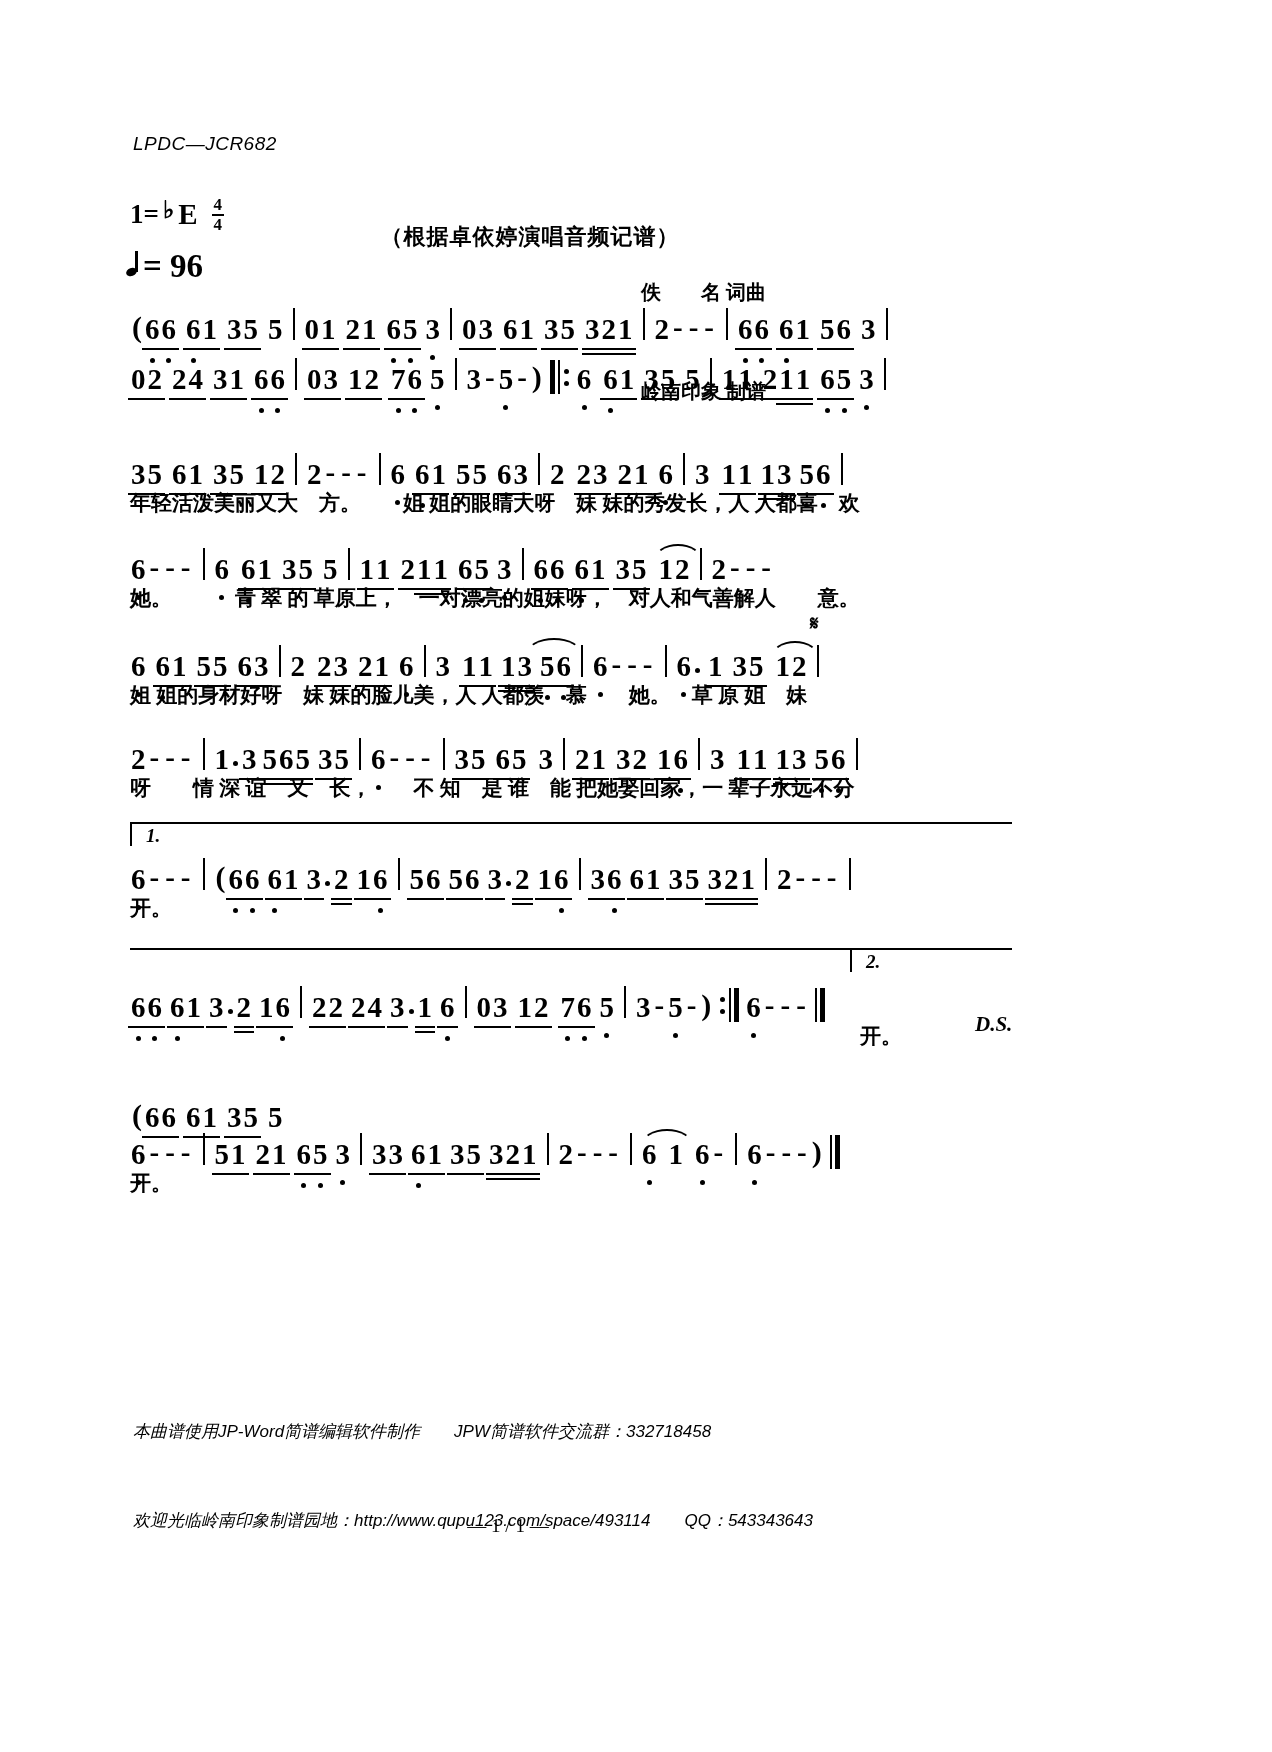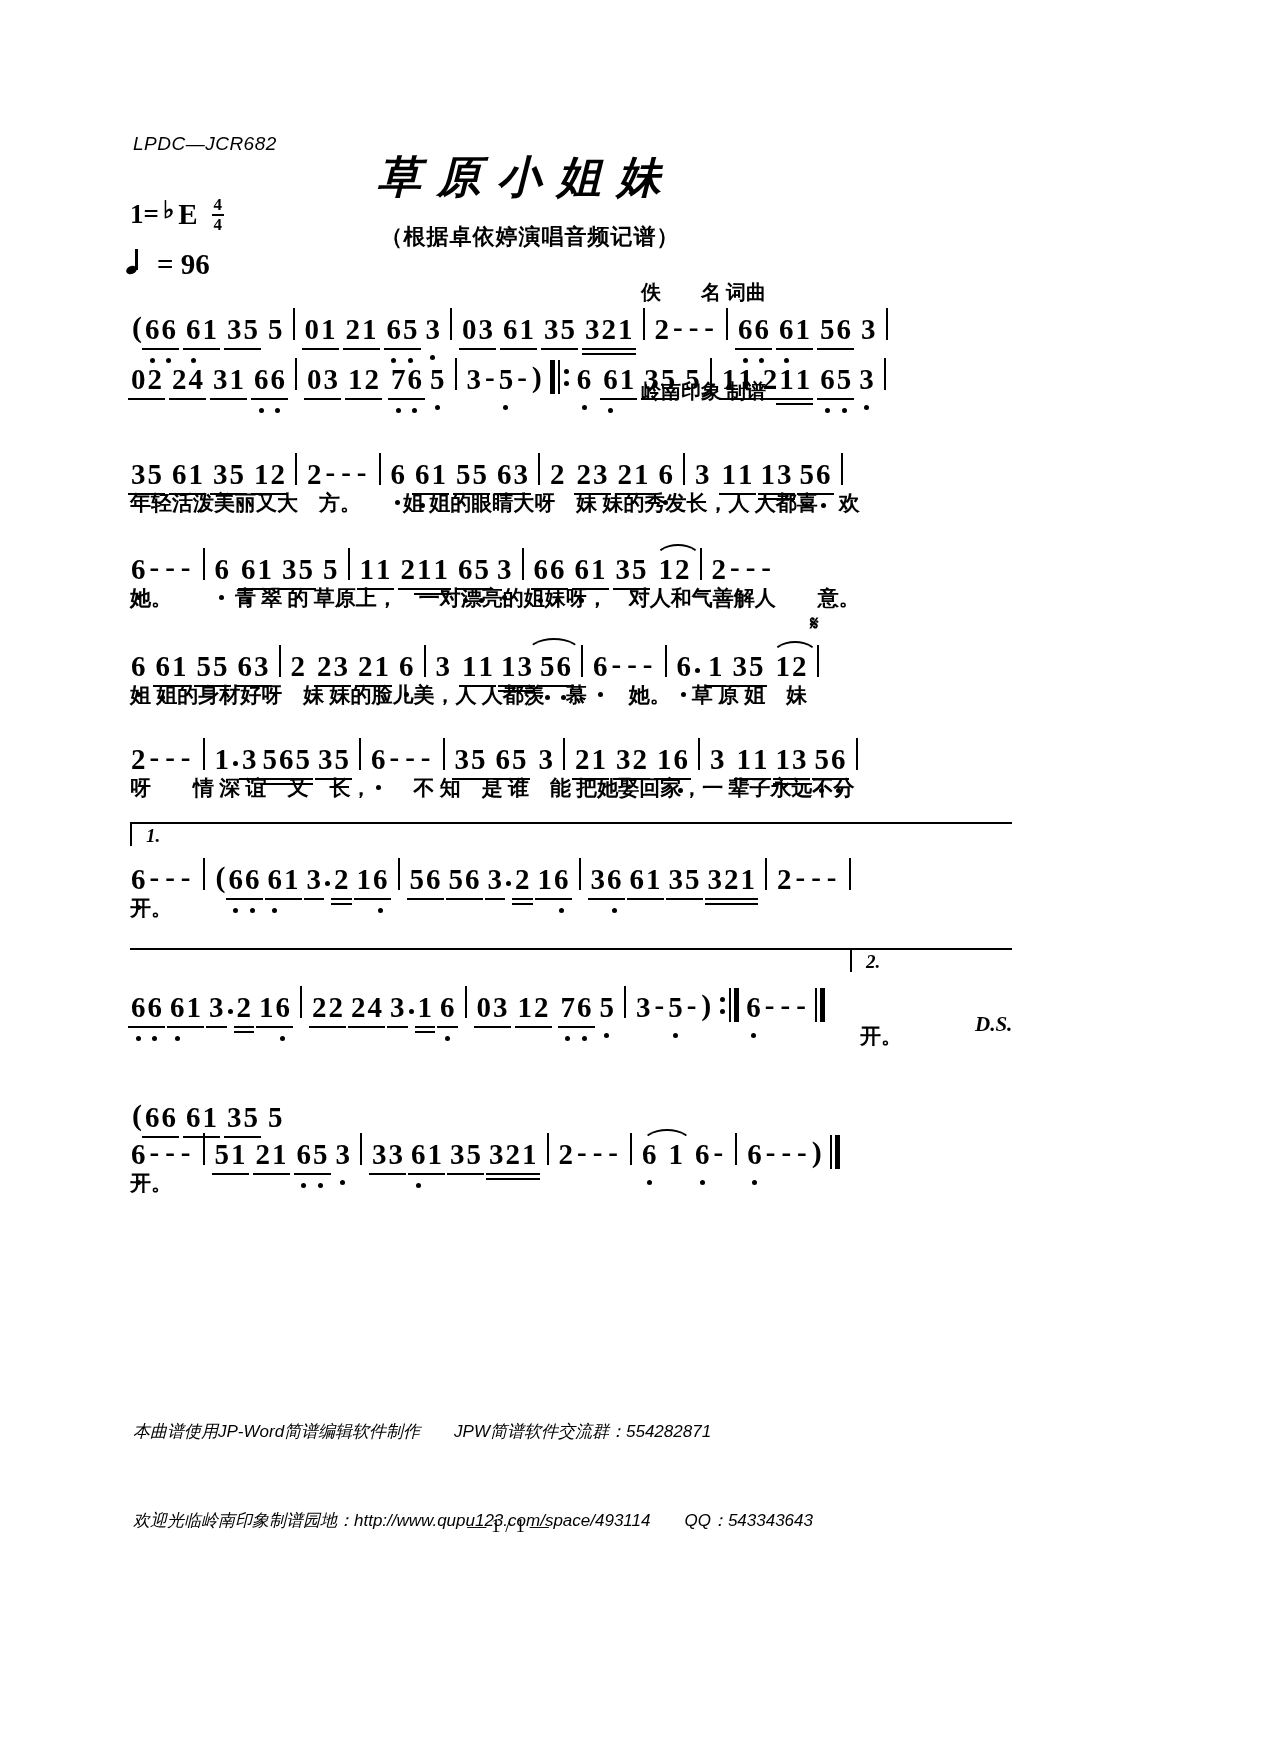--- a/index.html
+++ b/index.html
@@ -54,26 +54,26 @@
     font-weight: bold;
     margin-left: 10px;
   }
   .meter .num { display: block; border-bottom: 2px solid #000; padding: 0 2px;}
   .meter .den { display: block; padding: 0 2px;}
 
   .tempo {
     position: absolute;
     left: 126px;
     top: 248px;
-    font-size: 29px;
+    font-size: 33px;
     font-weight: bold;
     font-family: "Liberation Serif", serif;
     display: flex;
     align-items: center;
-    gap: 17px;
+    gap: 3px;
   }
   .qnote { position: relative; display:inline-block; width: 14px; height: 26px; }
   .qnote:before {
     content:""; position:absolute; left:0; bottom:4px;
     width: 11px; height: 8px; background:#000; border-radius: 50%;
     transform: rotate(-20deg);
   }
   .qnote:after {
     content:""; position:absolute; left:9px; bottom:8px;
     width: 2.5px; height: 21px; background:#000;
@@ -293,21 +293,20 @@
       <span class="num">4</span>
       <span class="den">4</span>
     </span>
   </div>
 
   <div class="tempo">
     <span class="qnote"></span>
     <span>= 96</span>
   </div>
 
-  <div class="title">草原小姐妹</div>
   <div class="subtitle">（根据卓依婷演唱音频记谱）</div>
   <div class="credits">
     <div>佚　　名 词曲</div>
     <div>岭南印象 制谱</div>
   </div>
 
   <div class="line" style="top:300px;">
     <div class="notes">
       <span class="paren">(</span>
       <span class="n b1 lo">6<i class="dotlo"></i></span>
@@ -827,18 +826,18 @@
       <span class="dash">-</span>
       <span class="paren">)</span>
       <span class="finalbar">
         <span class="t1"></span><span class="t2"></span>
       </span>
     </div>
     <div class="lyrics">开。</div>
   </div>
 
   <div class="footer">
-    <div>本曲谱使用JP-Word简谱编辑软件制作　　JPW简谱软件交流群：554282871</div>
+    <div>本曲谱使用JP-Word简谱编辑软件制作　　JPW简谱软件交流群：332718458</div>
     <div>欢迎光临岭南印象制谱园地：http://www.qupu123.com/space/493114　　QQ：543343643</div>
   </div>
   <div class="pagenum">— 1 / 1 —</div>
 
 </div>
 
 </body></html>

